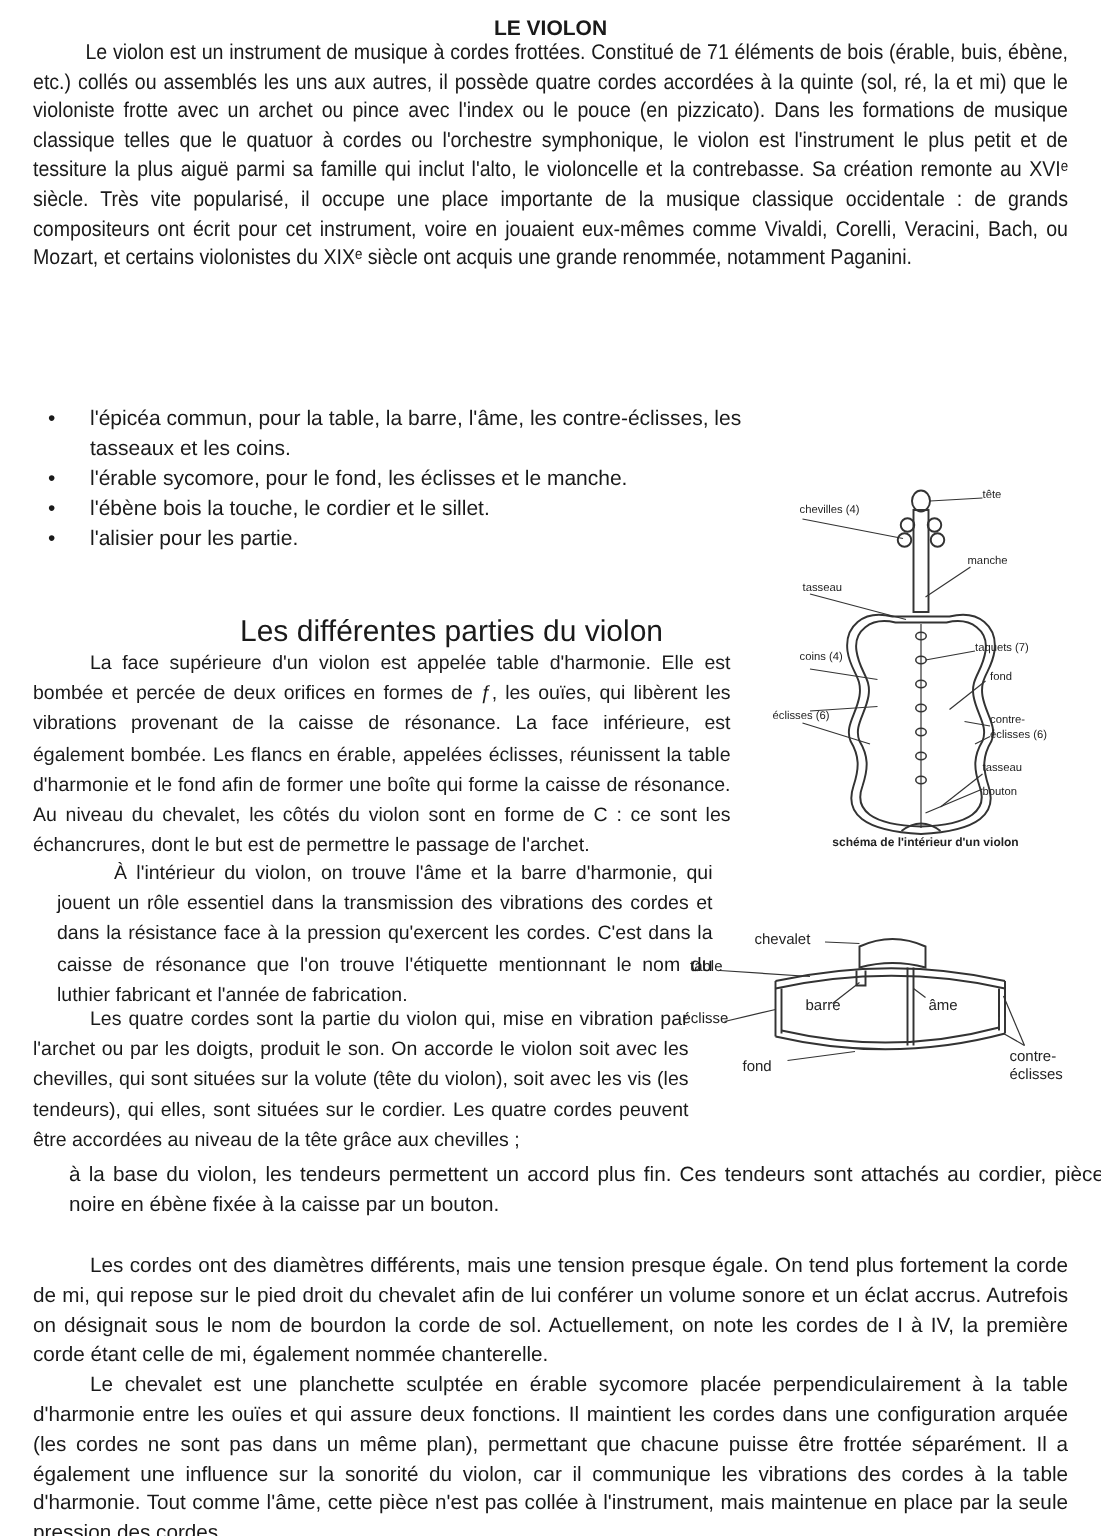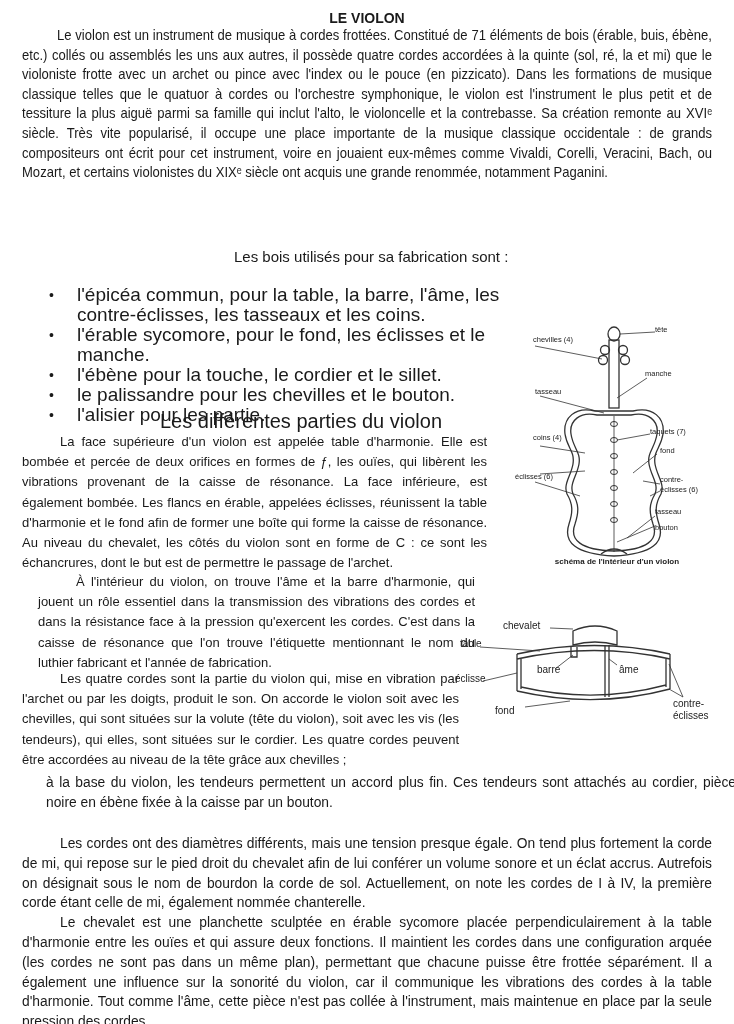--- a/index.html
+++ b/index.html
@@ -6,22 +6,22 @@
   body { width:734px; height:1024px; position:relative; overflow:hidden;
          font-family:"Liberation Sans Narrow","Liberation Sans", sans-serif; color:#1a1a1a; }
   .page { position:absolute; left:0; top:4px; width:734px; height:1024px; }
   .title { position:absolute; left:0; right:0; top:6px; text-align:center;
            font-weight:bold; font-size:14px; letter-spacing:0; }
   .para { position:absolute; font-size:14.2px; line-height:19.6px; text-align:justify;
           font-stretch:condensed; transform-origin:left top; }
   .indent { text-indent:38px; }
   .p1 { left:22px; top:22px; width:690px; transform:scaleX(0.92); width:750px; }
   .sub { position:absolute; left:234px; top:244px; font-size:15px; }
-  ul.woods { position:absolute; left:30px; top:264px; margin:17px; padding:0; list-style:none;
-             font-size:19px; line-height:20px; width:480px; }
+  ul.woods { position:absolute; left:30px; top:264px; margin:0; padding:0; list-style:none;
+             font-size:14px; line-height:20px; width:480px; }
   ul.woods li { position:relative; padding-left:30px; }
   ul.woods li::before { content:"•"; position:absolute; left:2px; top:0; font-size:14px; }
   .h2 { position:absolute; left:160px; top:406px; font-size:20px; }
   .col { position:absolute; left:22px; font-size:13px; line-height:20.2px; text-align:justify; }
   .colA { top:428px; width:465px; }
   .colB { top:568px; width:437px;margin-left:16px; }
   .colC { top:665px; width:437px; }
   .full { position:absolute; left:22px; width:690px; font-size:13.8px; line-height:19.8px; text-align:justify; }
   .fullA { top:769px;margin-left:24px; }
   .fullB { top:830px; }
@@ -29,26 +29,24 @@
 </style>
 </head>
 <body>
 
 <div class="page">
 
   <div class="title">LE VIOLON</div>
 
   <div class="para indent p1">Le violon est un instrument de musique à cordes frottées. Constitué de 71 éléments de bois (érable, buis, ébène, etc.) collés ou assemblés les uns aux autres, il possède quatre cordes accordées à la quinte (sol, ré, la et mi) que le violoniste frotte avec un archet ou pince avec l'index ou le pouce (en pizzicato). Dans les formations de musique classique telles que le quatuor à cordes ou l'orchestre symphonique, le violon est l'instrument le plus petit et de tessiture la plus aiguë parmi sa famille qui inclut l'alto, le violoncelle et la contrebasse. Sa création remonte au XVIᵉ siècle. Très vite popularisé, il occupe une place importante de la musique classique occidentale : de grands compositeurs ont écrit pour cet instrument, voire en jouaient eux-mêmes comme Vivaldi, Corelli, Veracini, Bach, ou Mozart, et certains violonistes du XIXᵉ siècle ont acquis une grande renommée, notamment Paganini.</div>
 
-  <div class="sub">Les bois utilisés pour sa fabrication sont :</div>
   <ul class="woods">
     <li>l'épicéa commun, pour la table, la barre, l'âme, les contre-éclisses, les tasseaux et les coins.</li>
     <li>l'érable sycomore, pour le fond, les éclisses et le manche.</li>
-    <li>l'ébène pour la touche, le cordier et le sillet.</li>
-    <li>le palissandre pour les chevilles et le bouton.</li>
+    <li>l'ébène bois la touche, le cordier et le sillet.</li>
     <li>l'alisier pour les partie.</li>
   </ul>
 
   <svg style="position:absolute;left:505px;top:312px;" width="225" height="250" viewBox="0 0 225 250">
     <g stroke="#333" fill="none" stroke-width="1.3">
 
       <ellipse cx="109" cy="18" rx="6" ry="7"></ellipse>
       <circle cx="100" cy="34" r="4.5"></circle>
         <circle cx="118" cy="34" r="4.5"></circle>
       <circle cx="98" cy="44" r="4.5"></circle>

